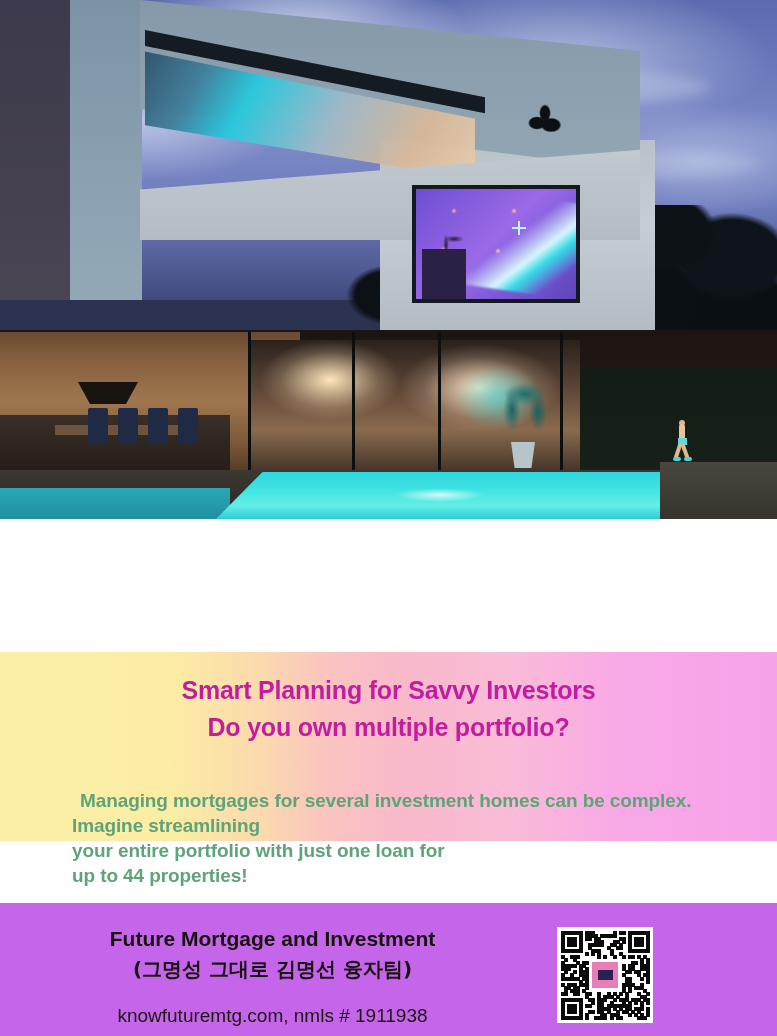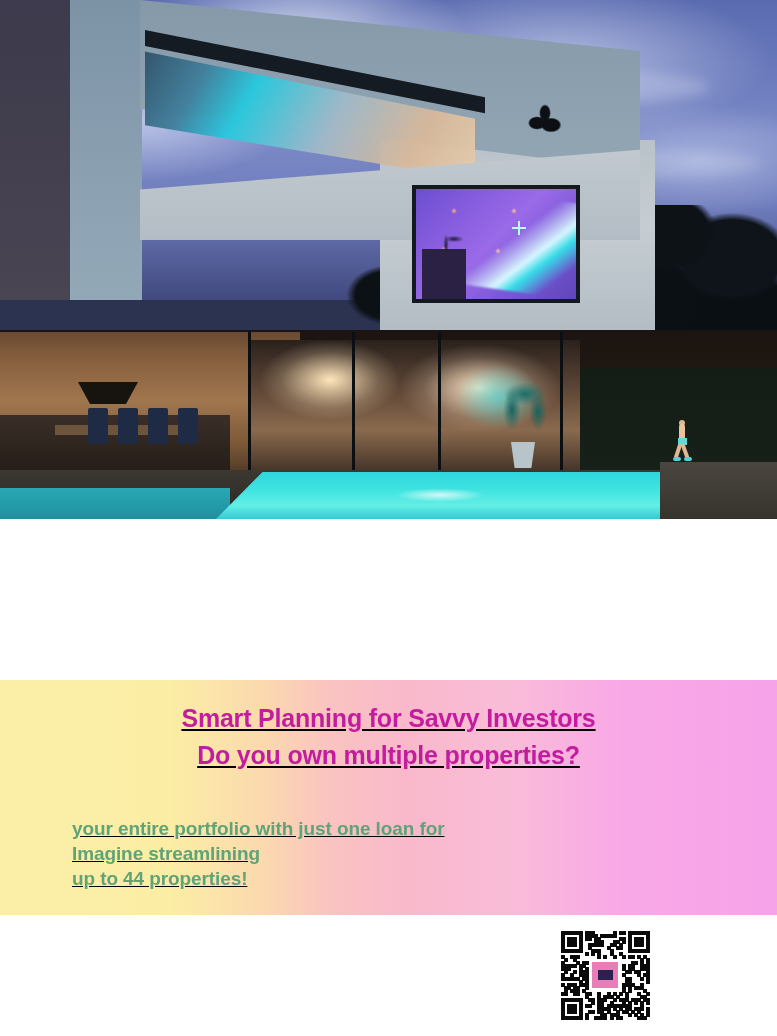--- a/index.html
+++ b/index.html
@@ -379,32 +379,31 @@
     font-size: 52px;
     font-weight: 700;
     color: #0d0d0d;
     letter-spacing: -0.5px;
     transform: scaleX(.94);
   }
 
   
   .body-band {
     position: absolute;
-    left: 0; top: 680px;
-    width: 777px; height: 235px;
+    left: 0; top: 652px;
+    width: 777px; height: 189px;
     background: linear-gradient(90deg,
       #fbefa8 0%,
       #fbeda4 22%,
       #fbd9ae 34%,
       #fac4c0 42%,
       #f9b9cb 52%,
       #f9bcd8 66%,
       #f9a8e6 80%,
       #f7a3ea 100%);
-    text-decoration: underline;
   }
   .subhead {
     margin: 0;
     padding-top: 24px;
     text-align: center;
     font-family: "Liberation Sans", sans-serif;
     font-size: 25px;
     font-weight: 700;
     color: #c41c9e;
     letter-spacing: -0.2px;
@@ -572,28 +571,36 @@
     <div class="pool-deck"></div>
     <div class="pool-left"></div>
     <div class="pool"></div>
     <div class="pool-shimmer"></div>
     <div class="pool-right-edge"></div>
   </div>
 
 
   <div class="body-band">
     <p class="subhead">Smart Planning for Savvy Investors</p>
-    <p class="subhead2">Do you own multiple properties?</p>
+    <p class="subhead2">Do you own multiple portfolio?</p>
     <div class="body-copy">
+      <span class="line1">Managing mortgages for several investment homes can be complex.</span>
+      <span>Imagine streamlining</span>
       <span>your entire portfolio with just one loan for</span>
-      <span>Imagine streamlining</span>
       <span>up to 44 properties!</span>
     </div>
   </div>
 
+  <div class="footer">
+    <div class="footer-text">
+      <p class="company">Future Mortgage and Investment</p>
+      <p class="company-kr">(그명성 그대로 김명선 융자팀)</p>
+      <p class="contact">knowfuturemtg.com, nmls # 1911938</p>
+    </div>
+  </div>
 
   <div class="qr-wrap">
     <div class="qr" id="qr-canvas">
         <div class="qr-cell" style="left: 0px; top: 0px; width: 4px; height: 4px;"></div>
         <div class="qr-cell" style="left: 3.03448px; top: 0px; width: 4px; height: 4px;"></div>
         <div class="qr-cell" style="left: 6.06897px; top: 0px; width: 4px; height: 4px;"></div>
         <div class="qr-cell" style="left: 9.10345px; top: 0px; width: 4px; height: 4px;"></div>
         <div class="qr-cell" style="left: 12.1379px; top: 0px; width: 4px; height: 4px;"></div>
         <div class="qr-cell" style="left: 15.1724px; top: 0px; width: 4px; height: 4px;"></div>
         <div class="qr-cell" style="left: 18.2069px; top: 0px; width: 4px; height: 4px;"></div>

